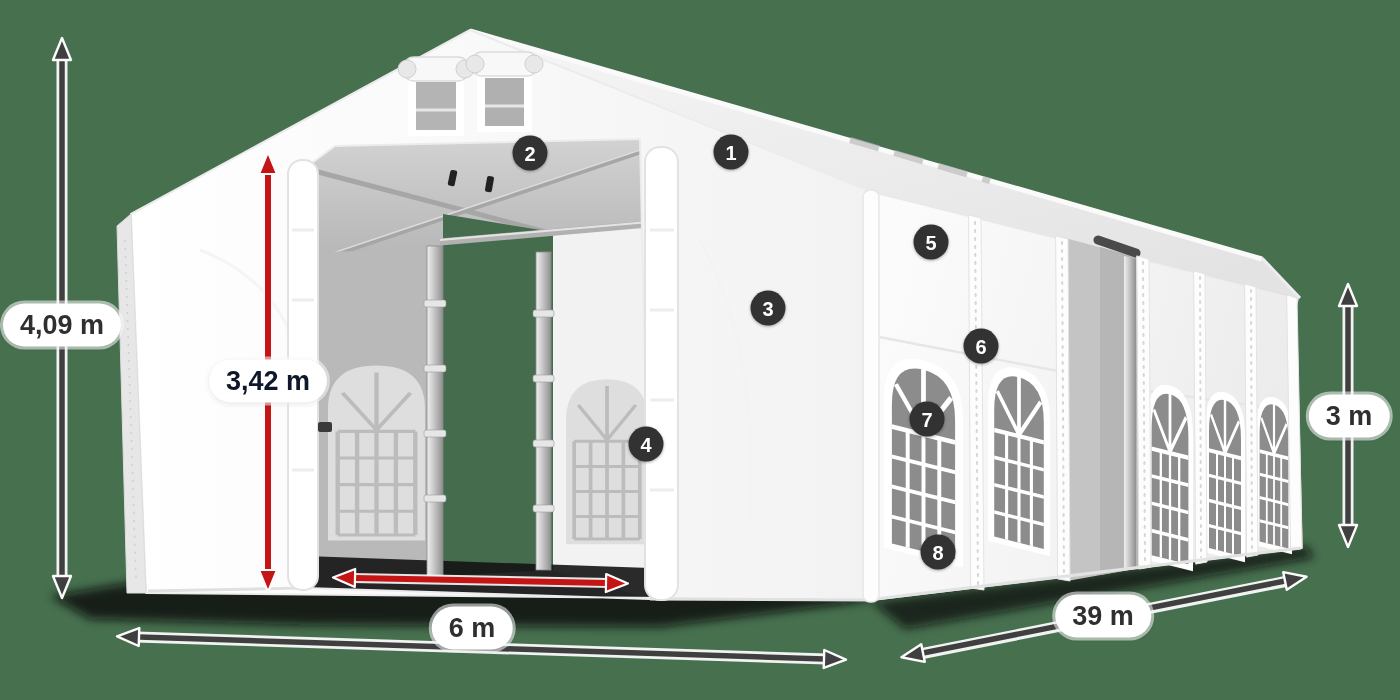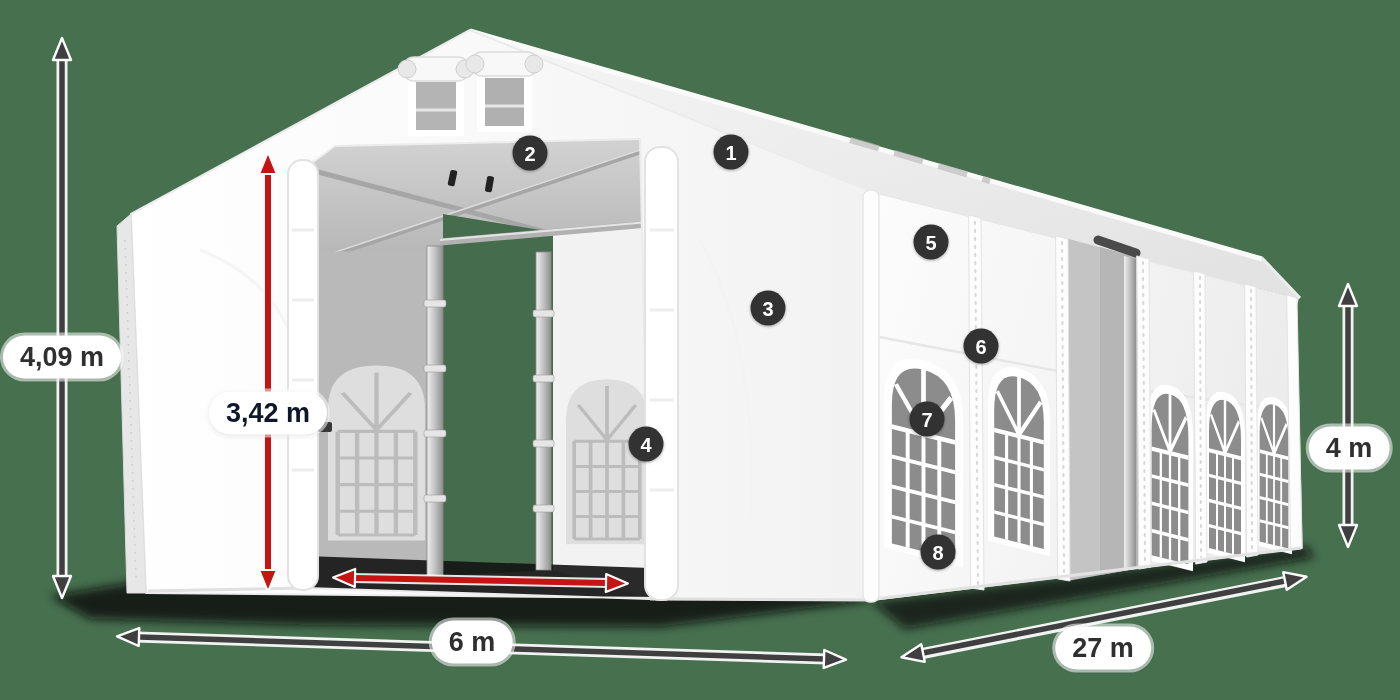--- a/index.html
+++ b/index.html
@@ -9,21 +9,20 @@
     font-family:"Liberation Sans", sans-serif;
   }
   .stage svg{position:absolute;left:0;top:0;}
   .pill{
     position:absolute;transform:translate(-50%,-50%);
     background:#ffffff;color:#2f2f2f;
     font-weight:700;font-size:27px;line-height:1;
     padding:8px 17px;border-radius:999px;white-space:nowrap;
     box-shadow:0 0 0 3px rgba(255,255,255,.55), 0 1px 4px rgba(0,0,0,.25);
     z-index:30;
-    margin-top:32px;
   }
   .pill.red{color:#0f172a;}
   .badge{
     position:absolute;transform:translate(-50%,-50%);
     width:35px;height:35px;border-radius:50%;
     background:#323232;color:#ffffff;
     font-weight:700;font-size:20px;line-height:1;
     display:flex;align-items:center;justify-content:center;
     box-shadow:0 1px 3px rgba(0,0,0,.35);
     z-index:25;
@@ -224,23 +223,23 @@
     <g>
       <line x1="268" y1="170" x2="268" y2="574" stroke="#fbfbfb" stroke-width="10" opacity="0.9"></line>
       <line x1="268" y1="174" x2="268" y2="570" stroke="#C41414" stroke-width="6" marker-start="url(#mRed)" marker-end="url(#mRed)"></line>
       <line x1="352" y1="578" x2="610" y2="583" stroke="#fbfbfb" stroke-width="10" opacity="0.9"></line>
       <line x1="355" y1="578" x2="606" y2="583" stroke="#C41414" stroke-width="6" marker-start="url(#mRed)" marker-end="url(#mRed)"></line>
     </g>
   </svg>
 
   <div class="pill" style="left:62px;top:325px">4,09 m</div>
   <div class="pill red" style="left:268px;top:381px">3,42 m</div>
-  <div class="pill" style="left:472px;top:610px">6 m</div>
-  <div class="pill" style="left:1103px;top:616px">27 m</div>
-  <div class="pill" style="left:1349px;top:416px">4 m</div>
+  <div class="pill" style="left:472px;top:628px">6 m</div>
+  <div class="pill" style="left:1103px;top:616px">39 m</div>
+  <div class="pill" style="left:1349px;top:416px">3 m</div>
 
   <div class="badge" style="left:731px;top:152px">1</div>
   <div class="badge" style="left:530px;top:153px">2</div>
   <div class="badge" style="left:768px;top:308px">3</div>
   <div class="badge" style="left:646px;top:444px">4</div>
   <div class="badge" style="left:931px;top:242px">5</div>
   <div class="badge" style="left:981px;top:346px">6</div>
   <div class="badge" style="left:927px;top:419px">7</div>
   <div class="badge" style="left:938px;top:552px">8</div>
 

